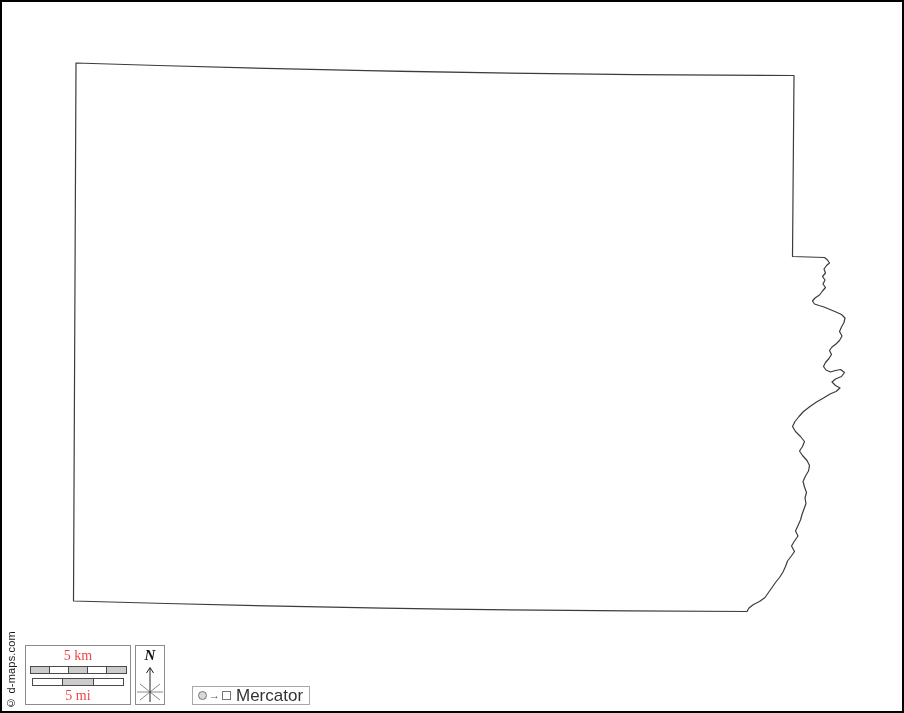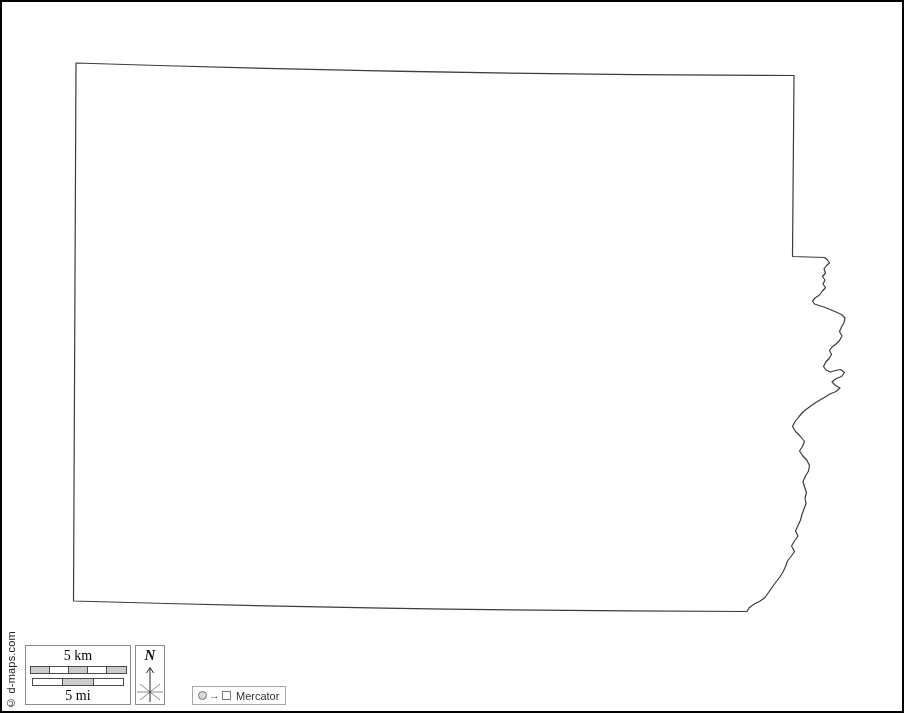--- a/index.html
+++ b/index.html
@@ -41,21 +41,21 @@
     width: 106px;
     height: 60px;
     box-sizing: border-box;
     border: 1px solid #8c8c8c;
     background: #ffffff;
     text-align: center;
   }
   .scale-label {
     font-family: "Liberation Serif", serif;
     font-size: 14px;
-    color: #000000;
+    color: #ef4444;
     line-height: 15px;
   }
   .scale-label.top { margin-top: 2px; }
   .scale-label.bottom { margin-top: 2px; }
   .bar {
     display: flex;
     box-sizing: border-box;
     border: 1px solid #4a4a4a;
     height: 8px;
     margin: 0 auto;
@@ -116,21 +116,21 @@
   }
   .proj-square {
     width: 9px;
     height: 9px;
     box-sizing: border-box;
     border: 1px solid #767676;
     background: #ffffff;
     flex: none;
   }
   .proj-label {
-    font-size: 11px;
+    font-size: 17px;
     color: #333333;
     margin-left: 5px;
     white-space: nowrap;
   }
 </style>
 </head>
 <body>
 
 <div class="canvas">
 

